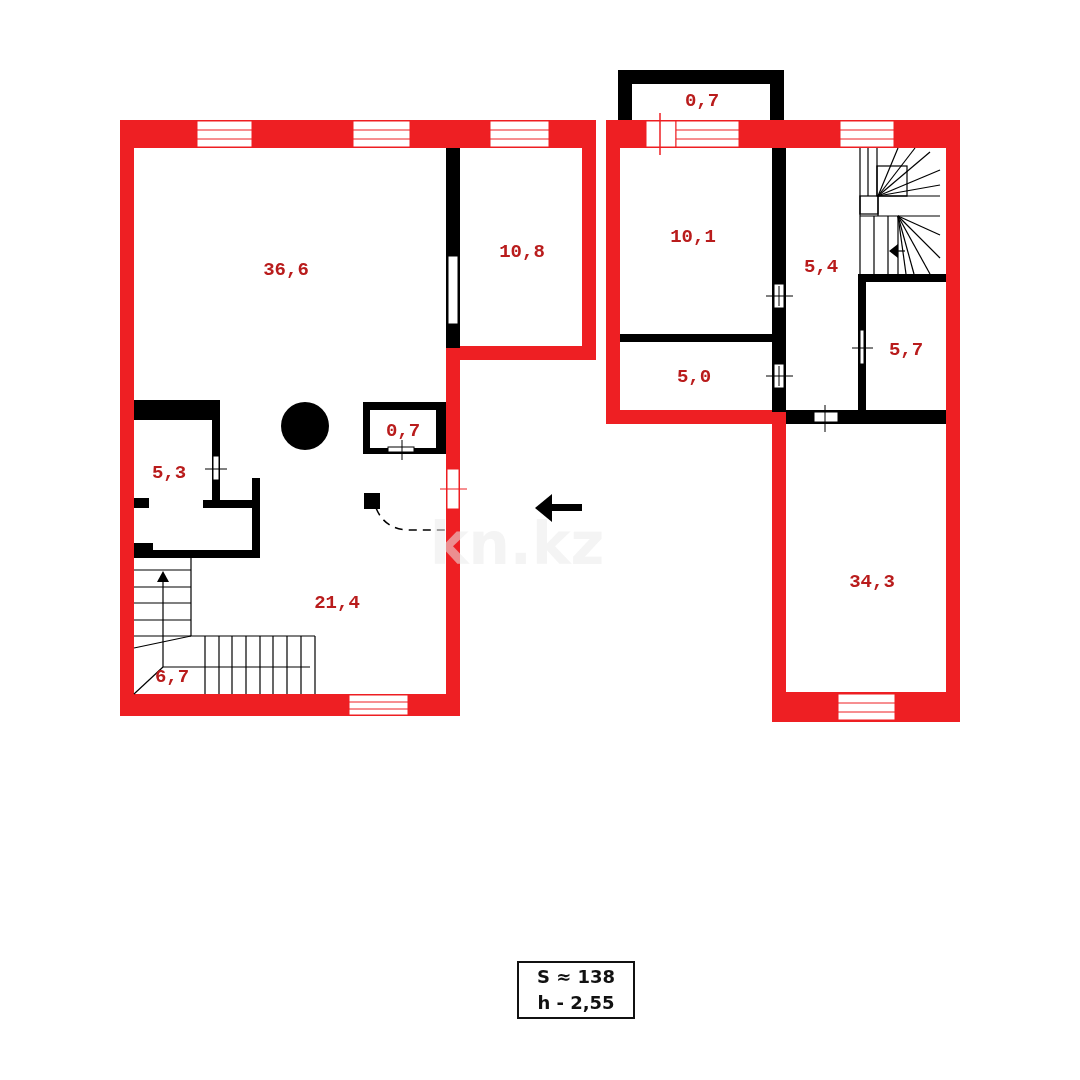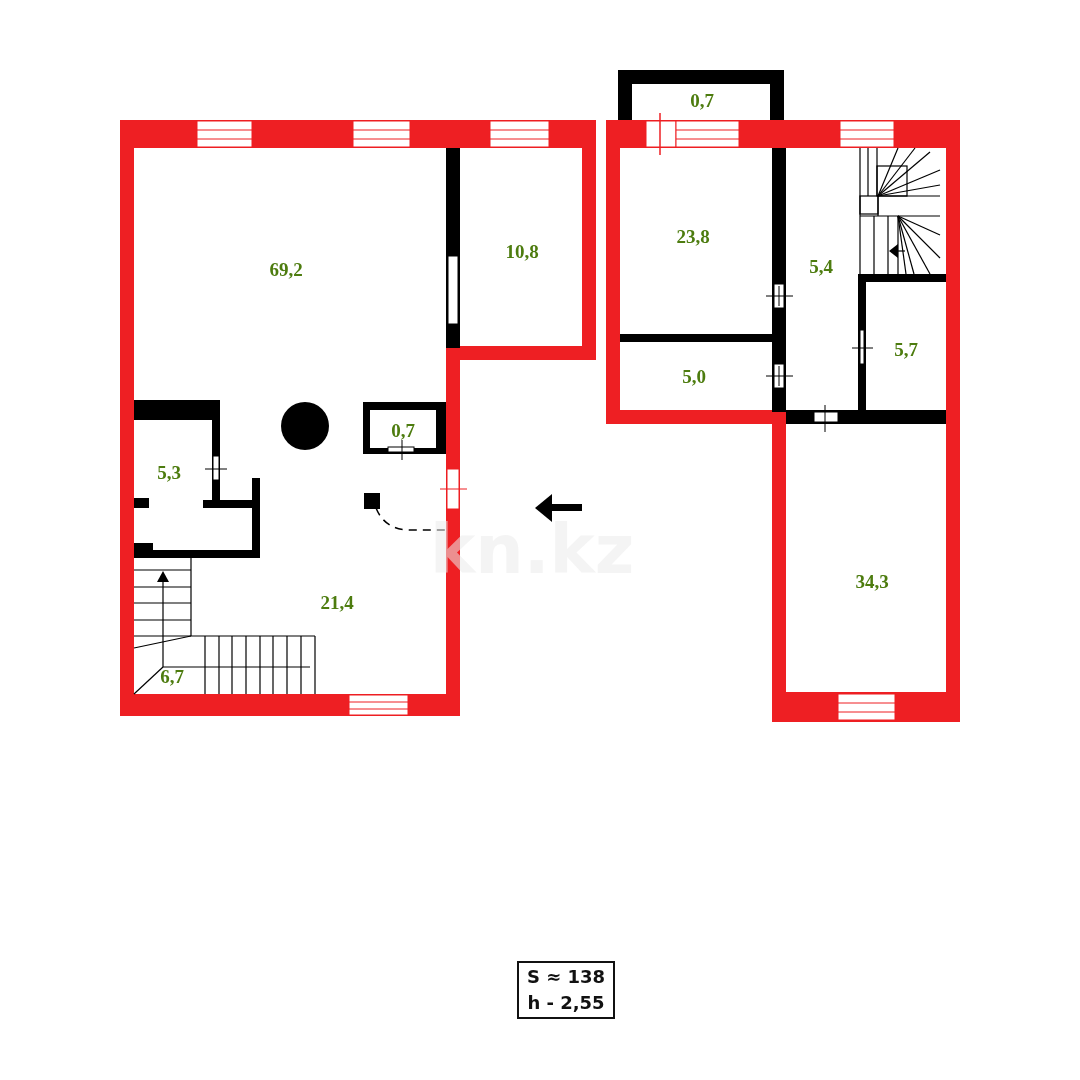--- a/index.html
+++ b/index.html
@@ -1,24 +1,24 @@
 <!DOCTYPE html>
 <html><head>
 <meta charset="utf-8">
 <style>
   html, body { margin: 0; padding: 0; background: #ffffff; }
   body { width: 1080px; height: 1080px; position: relative; overflow: hidden;
          font-family: "DejaVu Sans", sans-serif; }
   #plan { position: absolute; left: 0; top: 0; width: 1080px; height: 1080px; }
-  .room-label { position: absolute; font-family: Liberation Serif, serif;
-                font-weight: bold; font-size: 19px; color: #4d7c0f; transform: translate(-50%, -50%);
+  .room-label { position: absolute; font-family: Liberation Mono, monospace;
+                font-weight: bold; font-size: 19px; color: #b91c1c; transform: translate(-50%, -50%);
                 white-space: nowrap; }
   .watermark { position: absolute; left: 430px; top: 510px; font-family: "DejaVu Sans", sans-serif;
-               font-size: 68px; font-weight: bold; color: rgba(235,235,235,0.55); }
-  .summary { position: absolute; left: 517px; top: 961px; width: 98px; height: 58px;
+               font-size: 58px; font-weight: bold; color: rgba(235,235,235,0.55); }
+  .summary { position: absolute; left: 517px; top: 961px; width: 118px; height: 58px;
              border: 2px solid #111; box-sizing: border-box; background: #fff;
              display: flex; flex-direction: column; align-items: center; justify-content: center;
              font-family: "DejaVu Sans", sans-serif; font-weight: bold; font-size: 18px; line-height: 26px; color: #111; }
 </style>
 </head>
 <body>
 
 <svg id="plan" viewBox="0 0 1080 1080" xmlns="http://www.w3.org/2000/svg">
 
   <g fill="#ee1f23">
@@ -177,28 +177,28 @@
   <polygon points="889,251 898,244 898,258" fill="#000"></polygon>
 
   <g>
     <polygon points="535,508 552,494 552,522" fill="#000"></polygon>
     <rect x="550" y="504" width="32" height="7" fill="#000"></rect>
   </g>
 </svg>
 
 <div class="watermark">kn.kz</div>
 
-<div class="room-label" style="left:286px;top:270px">69,2</div>
+<div class="room-label" style="left:286px;top:270px">36,6</div>
 <div class="room-label" style="left:522px;top:252px">10,8</div>
 <div class="room-label" style="left:403px;top:431px">0,7</div>
 <div class="room-label" style="left:169px;top:473px">5,3</div>
 <div class="room-label" style="left:337px;top:603px">21,4</div>
 <div class="room-label" style="left:172px;top:677px">6,7</div>
 <div class="room-label" style="left:702px;top:101px">0,7</div>
-<div class="room-label" style="left:693px;top:237px">23,8</div>
+<div class="room-label" style="left:693px;top:237px">10,1</div>
 <div class="room-label" style="left:821px;top:267px">5,4</div>
 <div class="room-label" style="left:694px;top:377px">5,0</div>
 <div class="room-label" style="left:906px;top:350px">5,7</div>
 <div class="room-label" style="left:872px;top:582px">34,3</div>
 
 <div class="summary">
   <div>S ≈ 138</div>
   <div>h - 2,55</div>
 </div>
 

